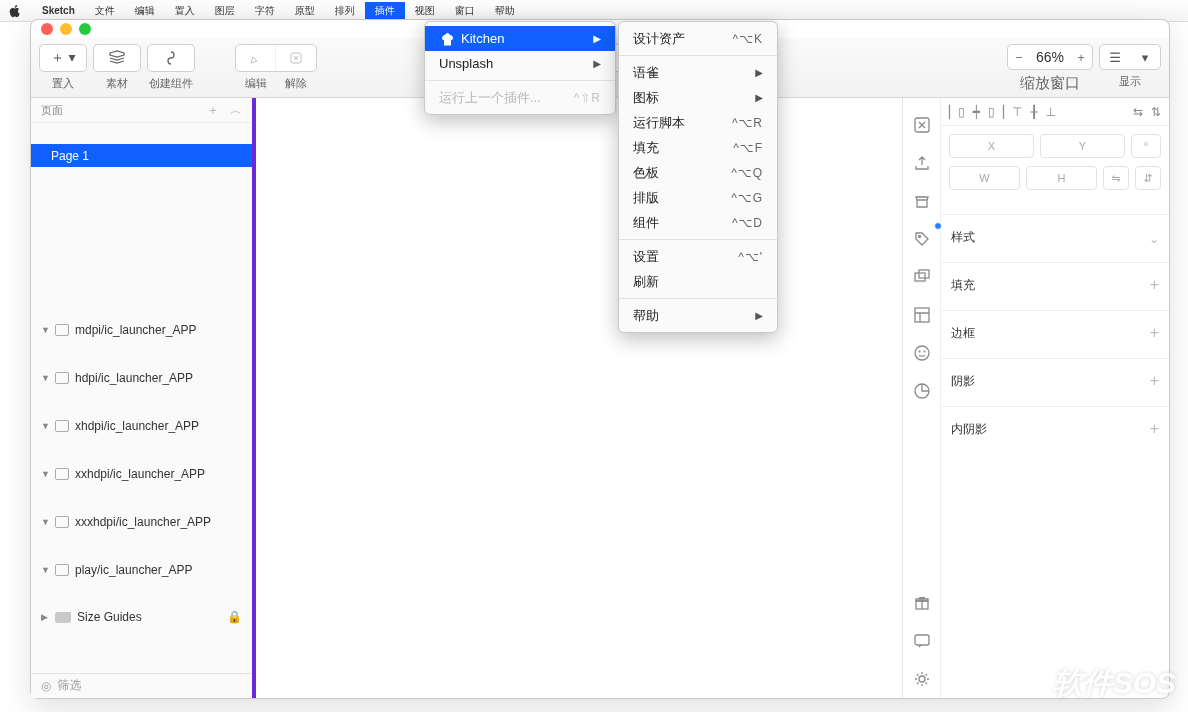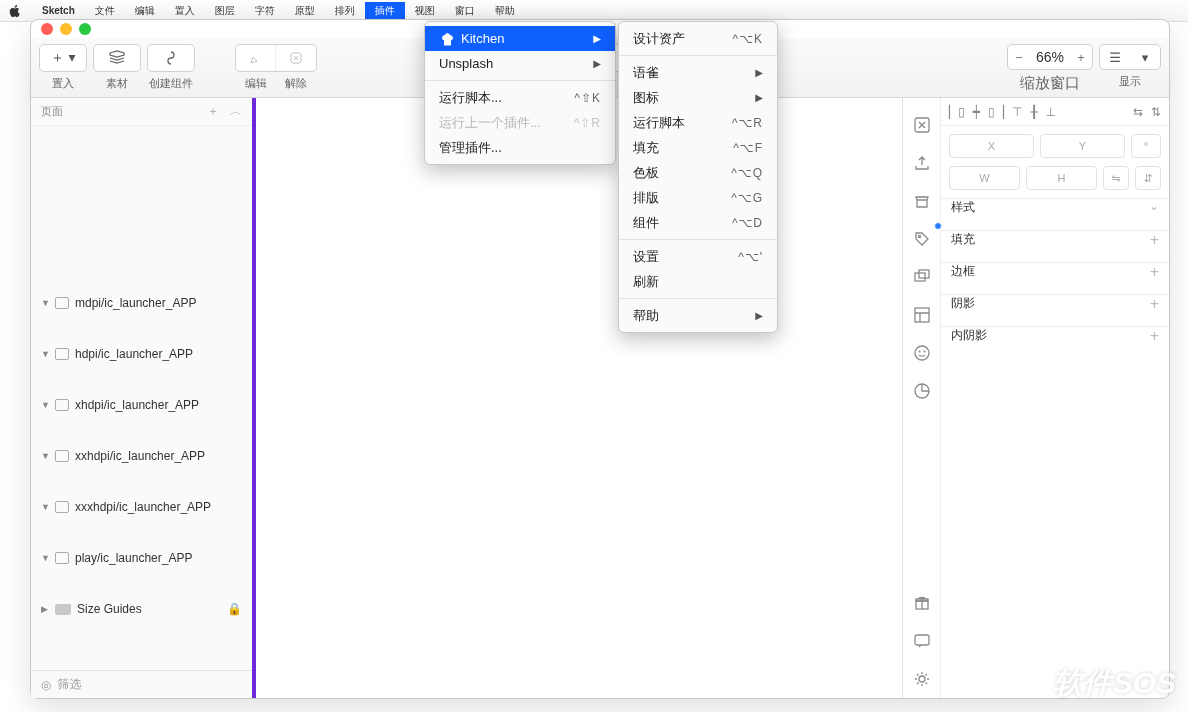--- a/index.html
+++ b/index.html
@@ -53,21 +53,21 @@
   .right { width:267px; border-left:1px solid #e2e2e2; display:flex; }
   .rstrip { width:38px; border-right:1px solid #eee; display:flex; flex-direction:column; align-items:center; padding-top:8px; gap:0; }
   .rstrip .ic { width:38px; height:38px; display:flex; align-items:center; justify-content:center; color:#7a7a7a; font-size:16px; position:relative;}
   .rstrip .gap2 { flex:1; }
   .rpanel { flex:1; display:flex; flex-direction:column; font-size:12px; }
   .rtop { height:28px; border-bottom:1px solid #eee; display:flex; align-items:center; gap:8px; padding:0 8px; color:#888;}
   .coords { display:flex; gap:6px; padding:8px; }
   .coords .fld { flex:1; height:24px; border:1px solid #e2e2e2; border-radius:4px; display:flex; align-items:center; justify-content:center; color:#aaa; font-size:11px; }
   .coords .sm { width:30px; flex:none; }
   .coords .iconf { width:26px; flex:none; }
-  .sect { height:32px; border-top:1px solid #eee; display:flex; align-items:flex-start; justify-content:space-between; padding:0 10px; color:#333; }
+  .sect { height:32px; border-top:1px solid #eee; display:flex; align-items:flex-end; justify-content:space-between; padding:0 10px; color:#333;margin-top:16px; }
   .sect .plus { color:#bbb; font-size:16px; }
   .sect .chev { color:#bbb; }
   .sect.first { border-top:1px solid #eee; }
 
   
   .menu { position:absolute; background:#fafafa; border:1px solid #c9c9c9; border-radius:6px; box-shadow:0 6px 20px rgba(0,0,0,.25); padding:4px 0; }
   .menu .mi { height:25px; display:flex; align-items:center; padding:0 14px; font-size:13px; color:#222; justify-content:space-between; gap:20px;}
   .menu .mi .sc { color:#666; font-size:12px; letter-spacing:1px;}
   .menu .mi.sel { background:#0f60ff; color:#fff; }
   .menu .mi.sel .arrow { color:#fff; }
@@ -226,20 +226,21 @@
   <div class="body">
 
     <div class="left">
       <div class="hdr">
         <span>页面</span>
         <span class="icons">
           <span>＋</span>
           <span>︿</span>
         </span>
       </div>
+      <div class="page">Page 1</div>
       <div class="gap"></div>
       <div class="layer">
           <span class="tri">▼</span>
           <span class="icn"></span>
           <span>mdpi/ic_launcher_APP</span>
         </div>
       <div class="layer">
           <span class="tri">▼</span>
           <span class="icn"></span>
           <span>hdpi/ic_launcher_APP</span>
@@ -419,30 +420,23 @@
       </span>
       <span>Kitchen</span>
     </span>
     <span class="arrow">▶</span>
   </div>
   <div class="mi">
       <span>Unsplash</span>
       <span class="arrow">▶</span>
     </div>
   <hr>
-  <div class="mi">
-      <span>运行脚本...</span>
-      <span class="sc">^⇧K</span>
-    </div>
   <div class="mi dim">
       <span>运行上一个插件...</span>
       <span class="sc">^⇧R</span>
-    </div>
-  <div class="mi">
-      <span>管理插件...</span>
     </div>
 </div>
 
 <div class="menu m2">
   <div class="mi">
       <span>设计资产</span>
       <span class="sc">^⌥K</span>
     </div>
   <hr>
   <div class="mi">

